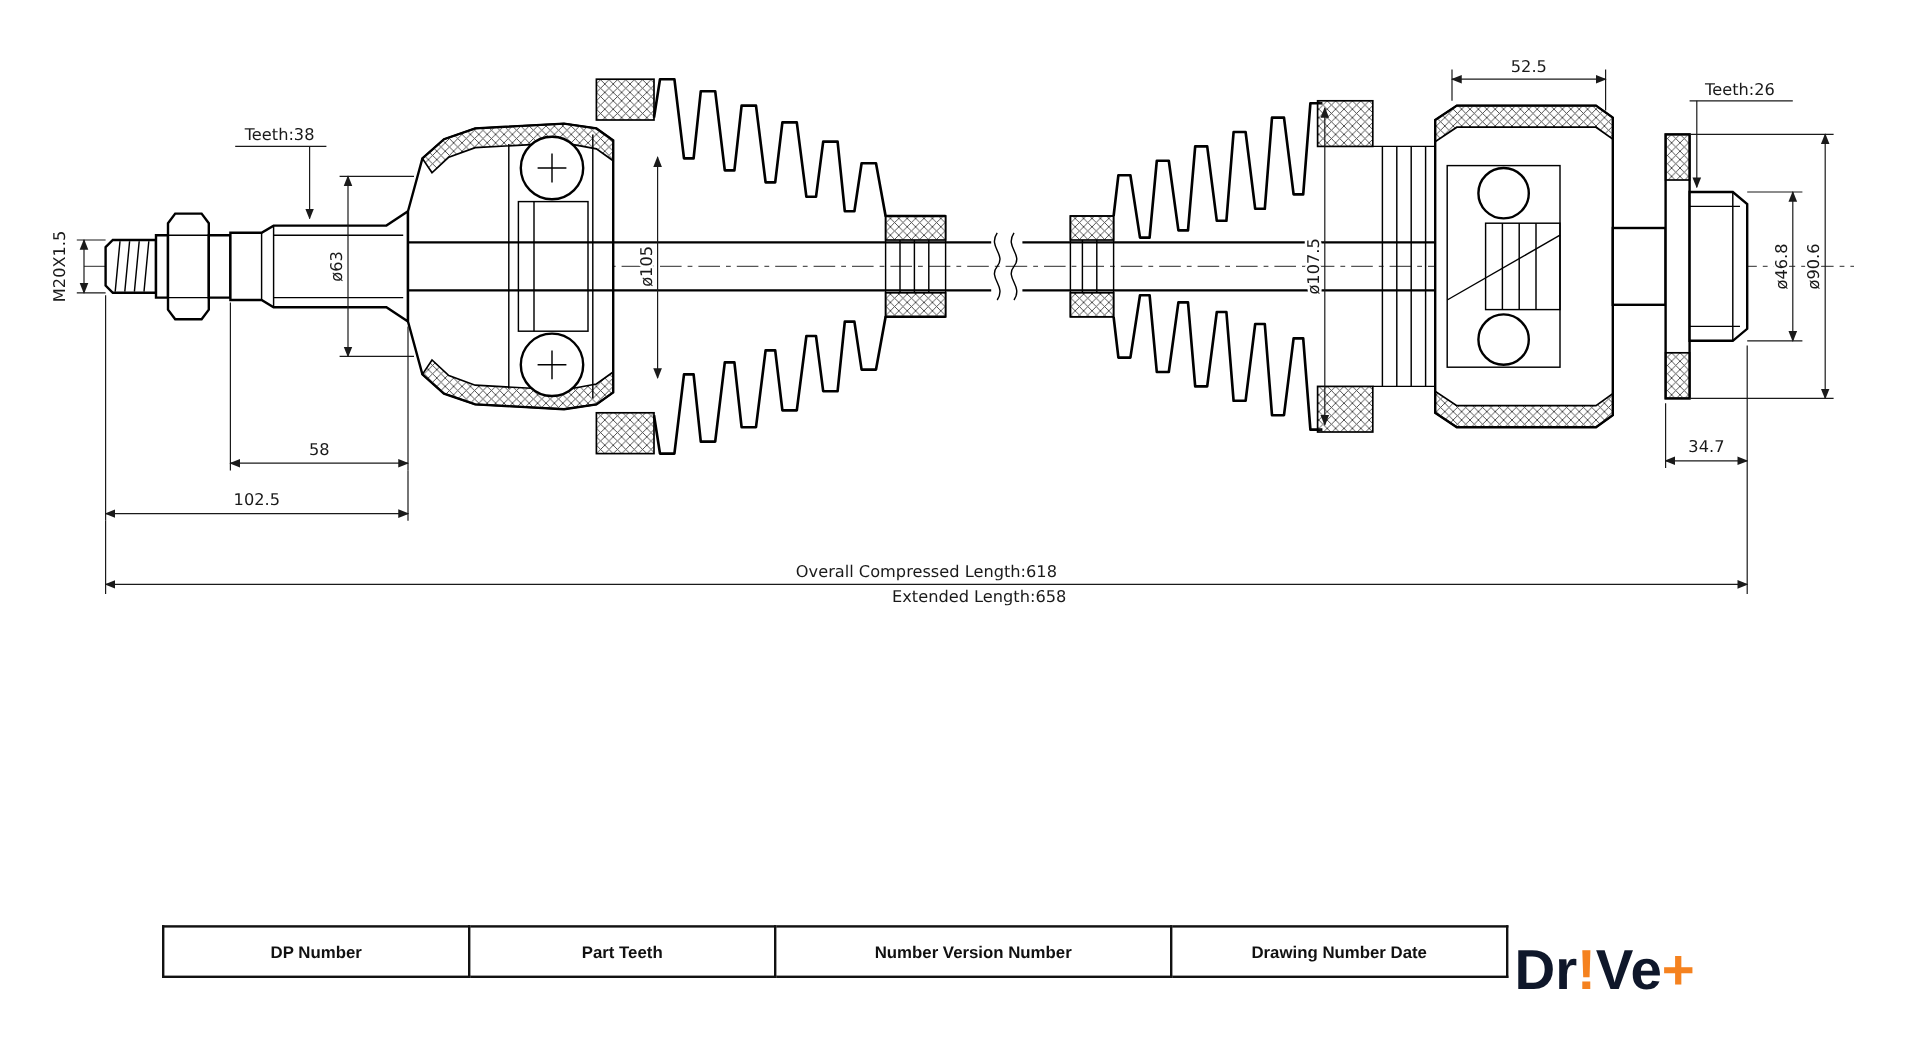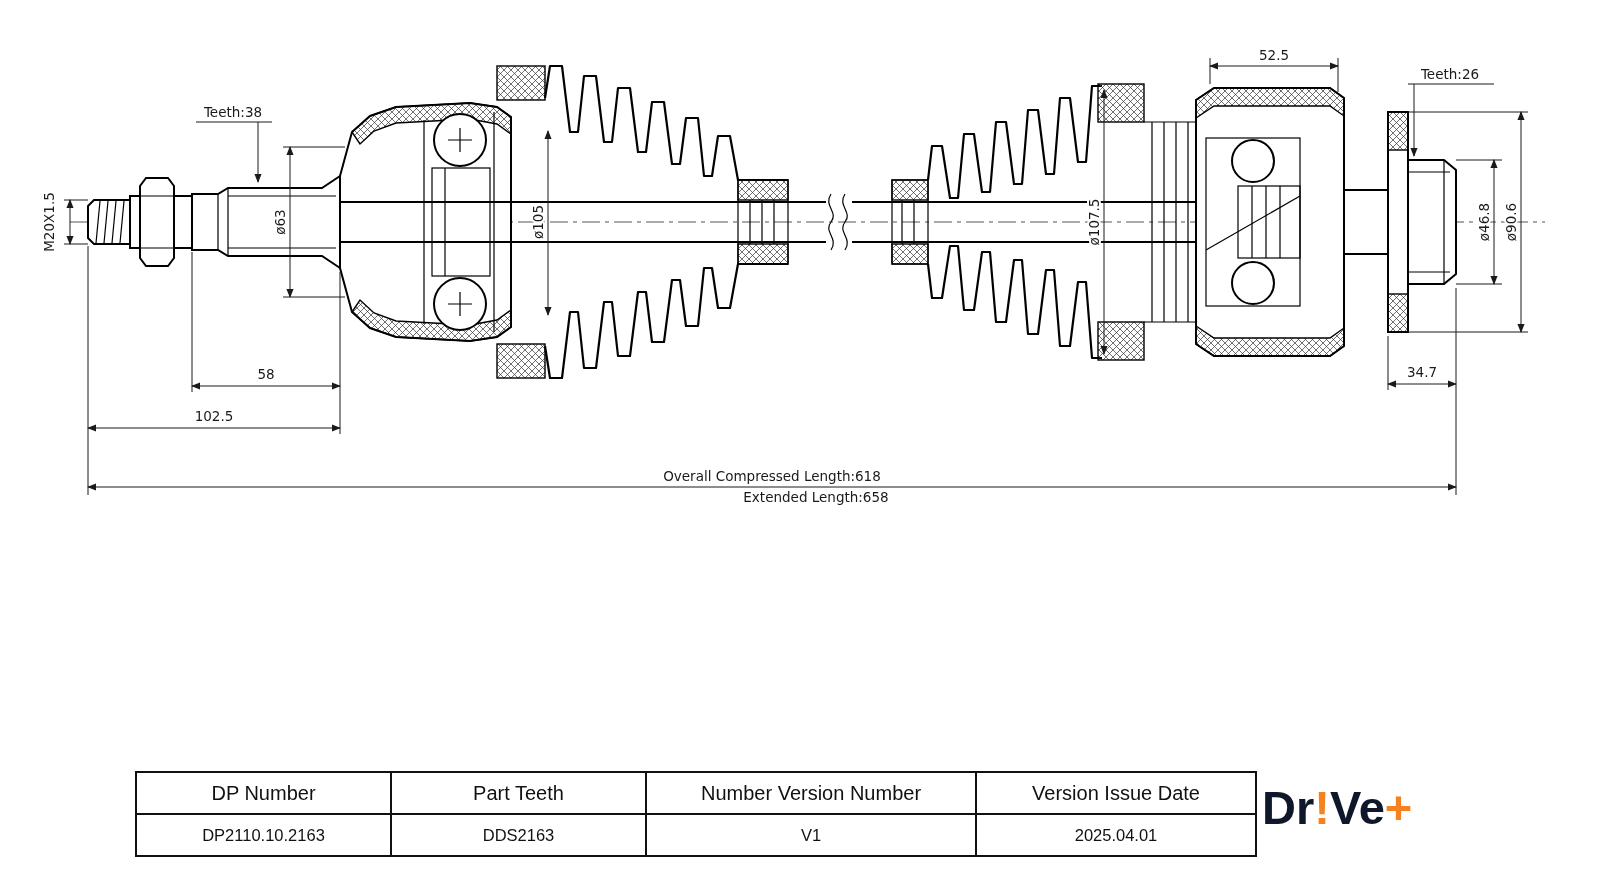--- a/index.html
+++ b/index.html
@@ -19,21 +19,21 @@
   .hatchshape{fill:url(#xh);stroke:#000;stroke-width:1.4;}
   .dim{stroke:#1a1a1a;stroke-width:1;fill:none;}
   .cl{stroke:#555;stroke-width:1;stroke-dasharray:18 5 4 5;fill:none;}
 
   .title-block{position:absolute;left:135px;top:771px;}
   .title-block table{border-collapse:collapse;table-layout:fixed;}
   .title-block th,.title-block td{
     border:2px solid #111;text-align:center;vertical-align:middle;
     height:40px;padding:0;color:#111;
   }
-  .title-block th{font-size:20px;font-weight:normal;}
+  .title-block th{font-size:14px;font-weight:bold;}
   .title-block td{font-size:16.5px;font-weight:normal;}
   .c1{width:255px;}.c2{width:255px;}.c3{width:330px;}.c4{width:280px;}
 
   .logo{
     position:absolute;left:1262px;top:780px;width:200px;
     font-size:47px;font-weight:800;letter-spacing:0px;white-space:nowrap;
     font-family:"Liberation Sans", sans-serif;
   }
   .logo .g{color:#0f172a;margin-top:36px;}
   .logo .a{color:#f5821f;}
@@ -189,27 +189,21 @@
         <col class="c1">
         <col class="c2">
         <col class="c3">
         <col class="c4">
       </colgroup>
     <tbody>
         <tr>
       <th>DP Number</th>
       <th>Part Teeth</th>
       <th>Number Version Number</th>
-      <th>Version Issue Date</th>
-    </tr>
-    <tr>
-      <td>DP2110.10.2163</td>
-      <td>DDS2163</td>
-      <td>V1</td>
-      <td>2025.04.01</td>
+      <th>Drawing Number Date</th>
     </tr>
   </tbody>
     </table>
 </div>
 
 <div class="logo">
   <span class="g">Dr</span><span class="a">!</span><span class="g">Ve</span><span class="a">+</span>
 </div>
 
 </body></html>

